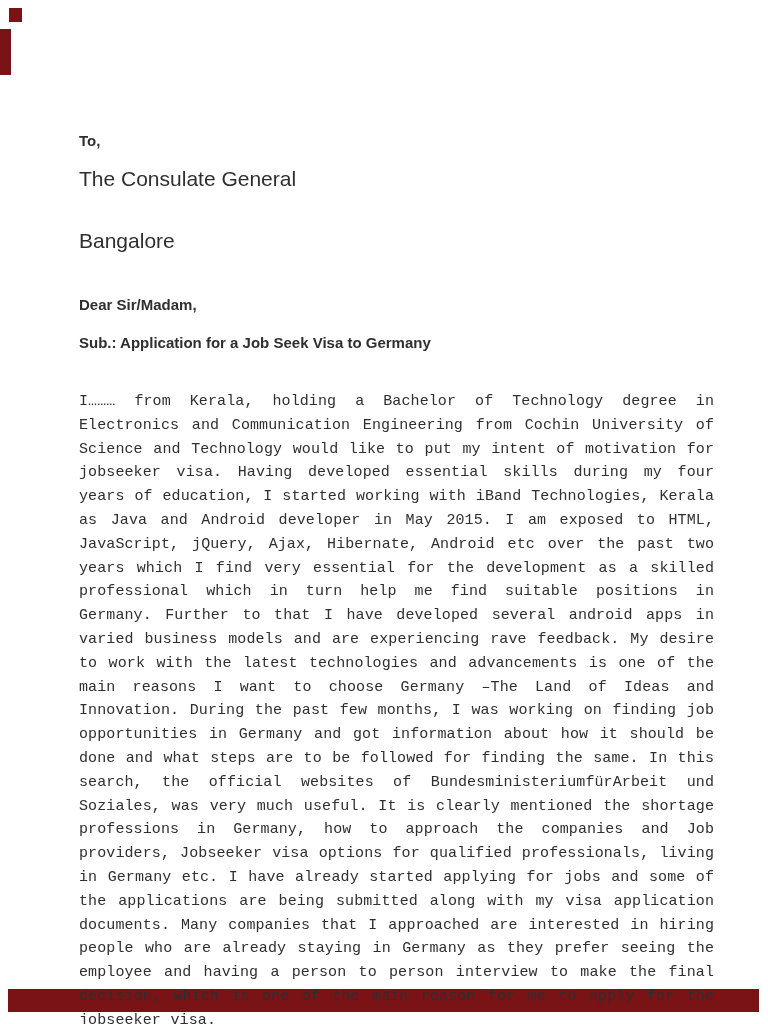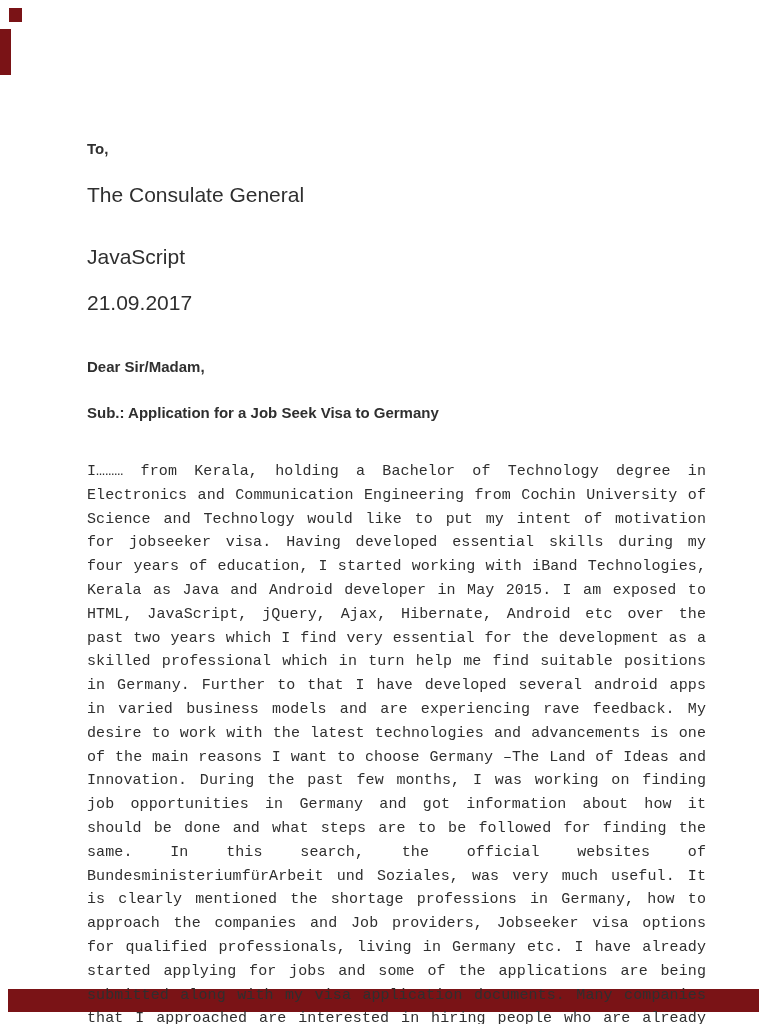--- a/index.html
+++ b/index.html
@@ -37,21 +37,21 @@
     height: 23px;
   }
   .content {
     position: absolute;
     left: 71px;
     top: 118px;
     width: 651px;
     color: #2f2f2f;
   }
   .content p {
-    margin: 16px;
+    margin: 8px;
   }
   .addr-line, .meta-line {
     font-size: 21px;
     line-height: 30px;
     font-weight: 400;
   }
   .bold {
     font-weight: 700;
   }
   .to-label {
@@ -91,23 +91,22 @@
 
   <div class="mark mark-bottom-bar" style="background-color: rgb(122, 19, 22);"></div>
 
   <div class="content">
 
     <p class="to-label bold">To,</p>
 
     <p class="addr-line">The Consulate General</p>
 
 
-    <p class="meta-line place-line">JavaScript</p>
+    <p class="meta-line place-line">Bangalore</p>
 
-    <p class="meta-line">21.09.2017</p>
 
     <p class="greeting-line bold">Dear Sir/Madam,</p>
 
     <p class="subject-line bold">Sub.: Application for a Job Seek Visa to Germany</p>
 
     <p class="body-text">I……… from Kerala, holding a Bachelor of Technology degree in Electronics and Communication Engineering from Cochin University of Science and Technology would like to put my intent of motivation for jobseeker visa. Having developed essential skills during my four years of education, I started working with iBand Technologies, Kerala as Java and Android developer in May 2015. I am exposed to HTML, JavaScript, jQuery, Ajax, Hibernate, Android etc over the past two years which I find very essential for the development as a skilled professional which in turn help me find suitable positions in Germany. Further to that I have developed several android apps in varied business models and are experiencing rave feedback. My desire to work with the latest technologies and advancements is one of the main reasons I want to choose Germany –The Land of Ideas and Innovation. During the past few months, I was working on finding job opportunities in Germany and got information about how it should be done and what steps are to be followed for finding the same. In this search, the official websites of BundesministeriumfürArbeit und Soziales, was very much useful. It is clearly mentioned the shortage professions in Germany, how to approach the companies and Job providers, Jobseeker visa options for qualified professionals, living in Germany etc. I have already started applying for jobs and some of the applications are being submitted along with my visa application documents. Many companies that I approached are interested in hiring people who are already staying in Germany as they prefer seeing the employee and having a person to person interview to make the final decision, which is one of the main reason for me to apply for the jobseeker visa.</p>
 
   </div>
 </div>
 

